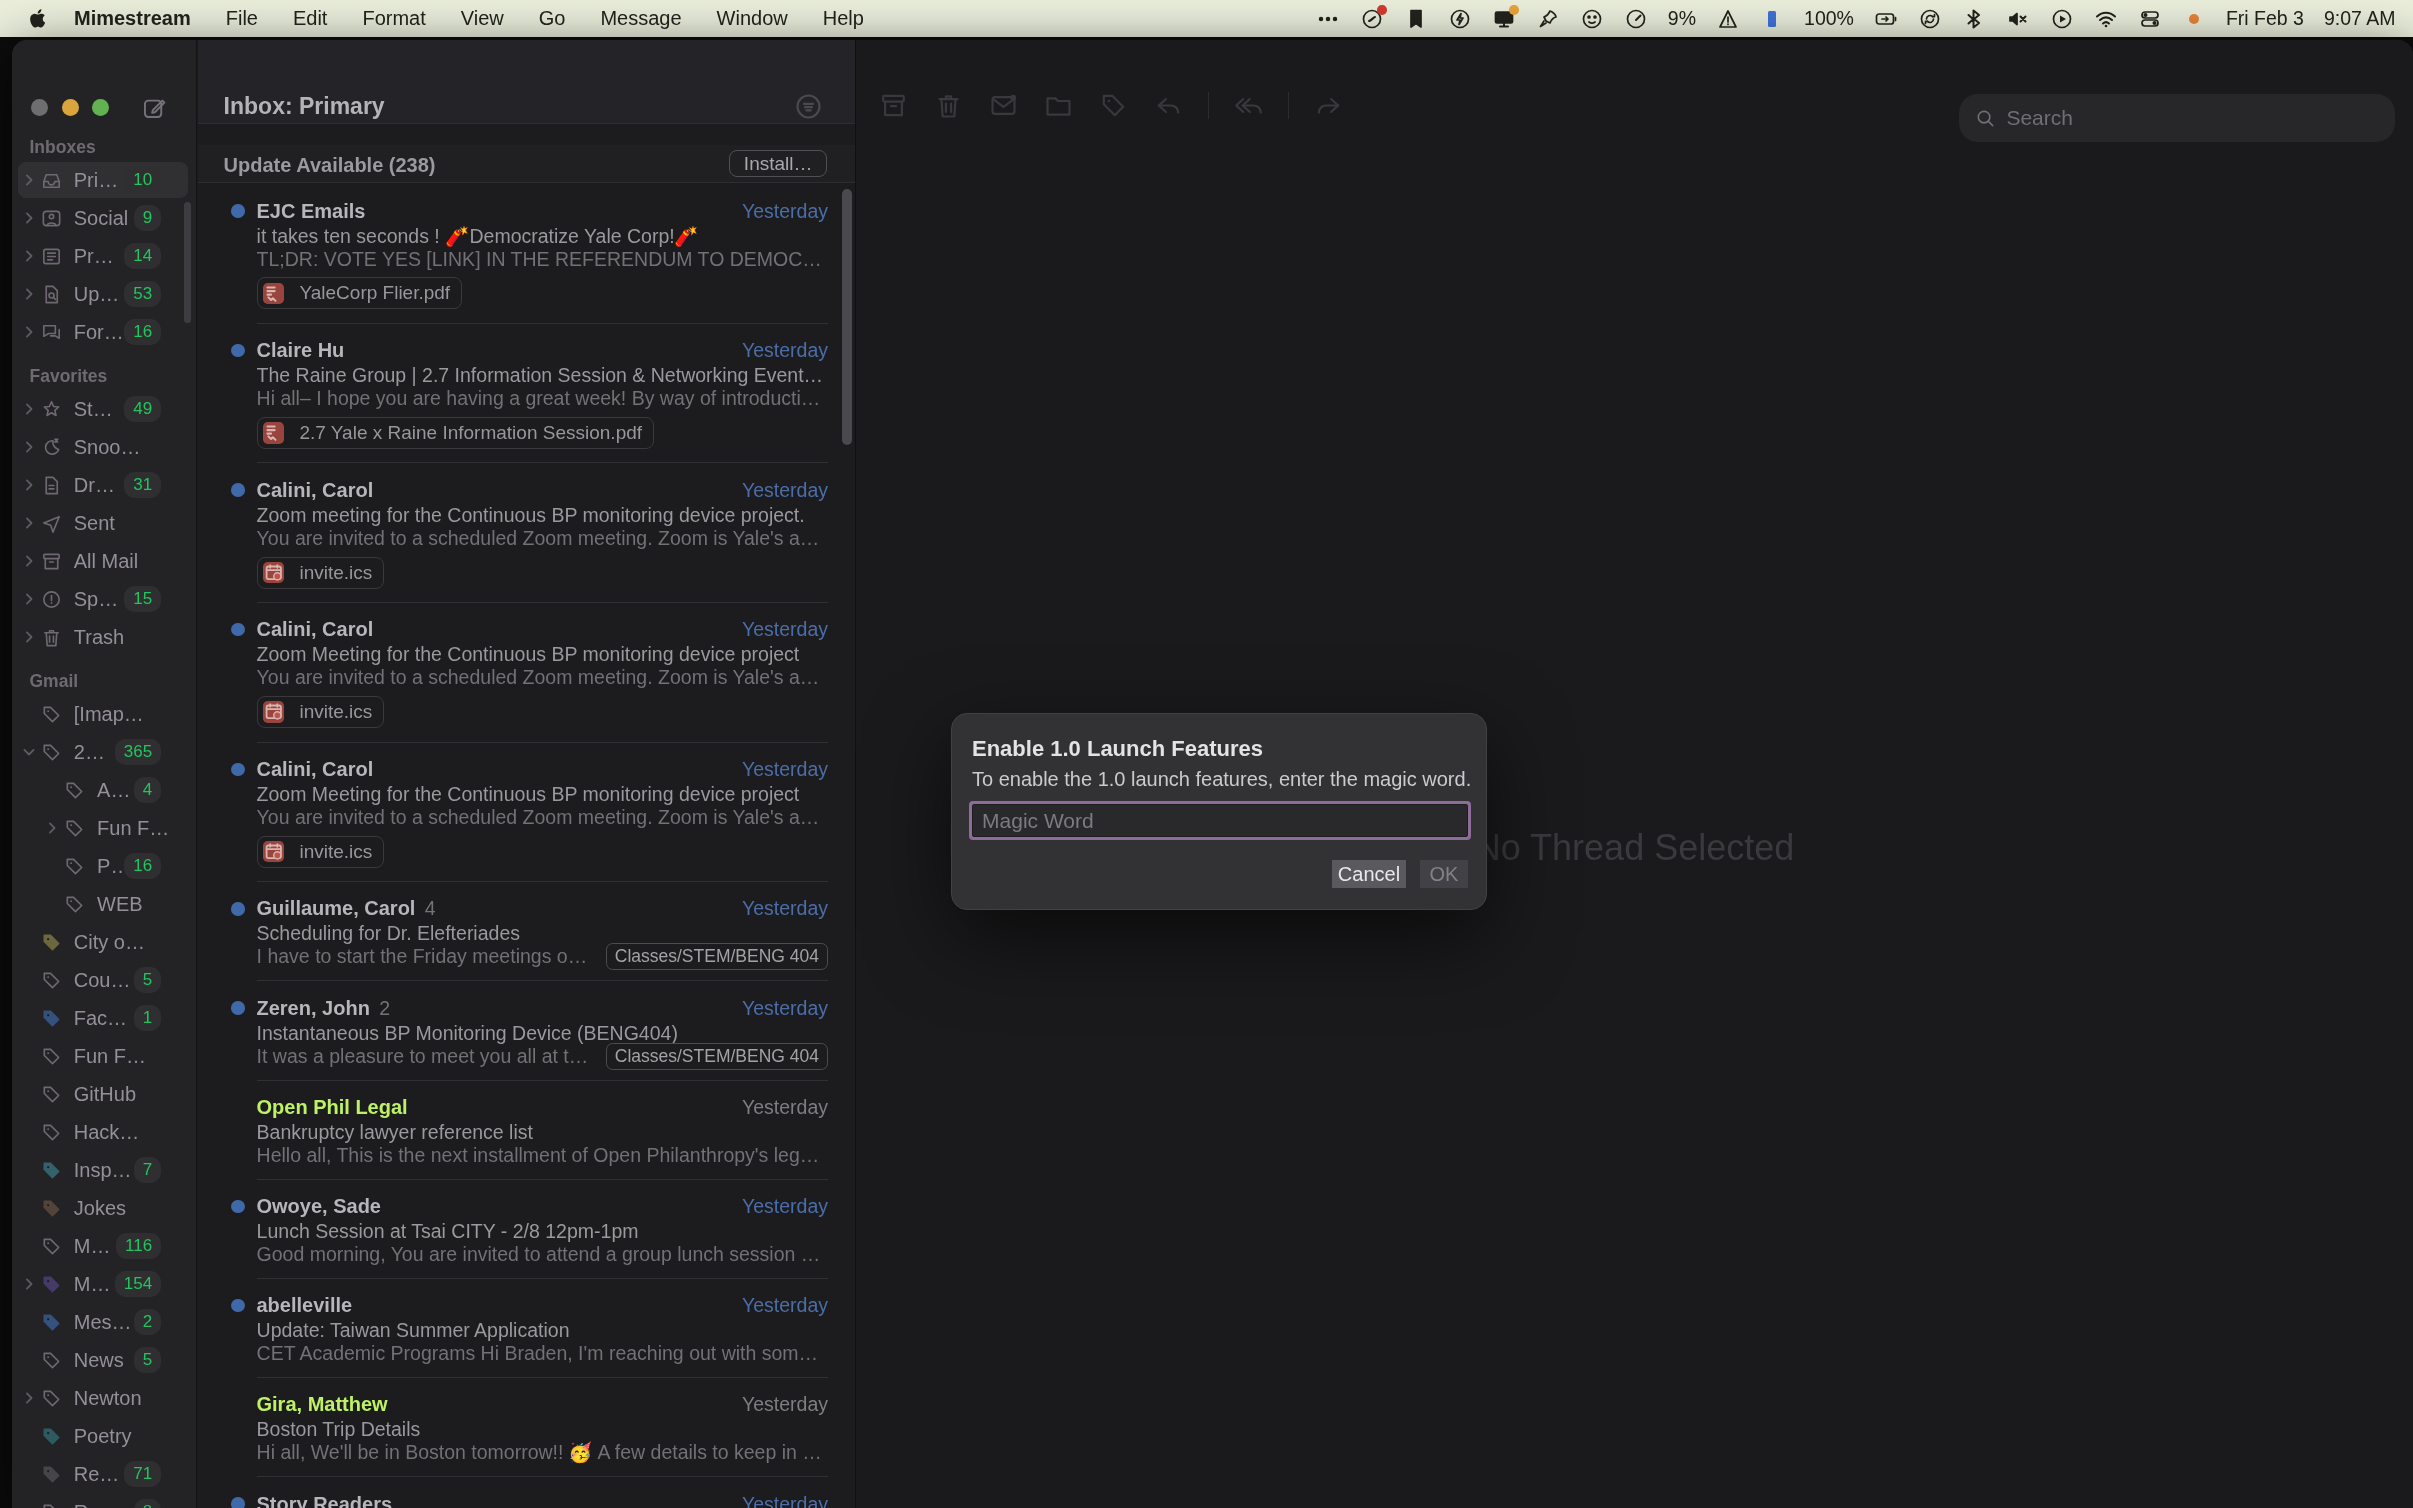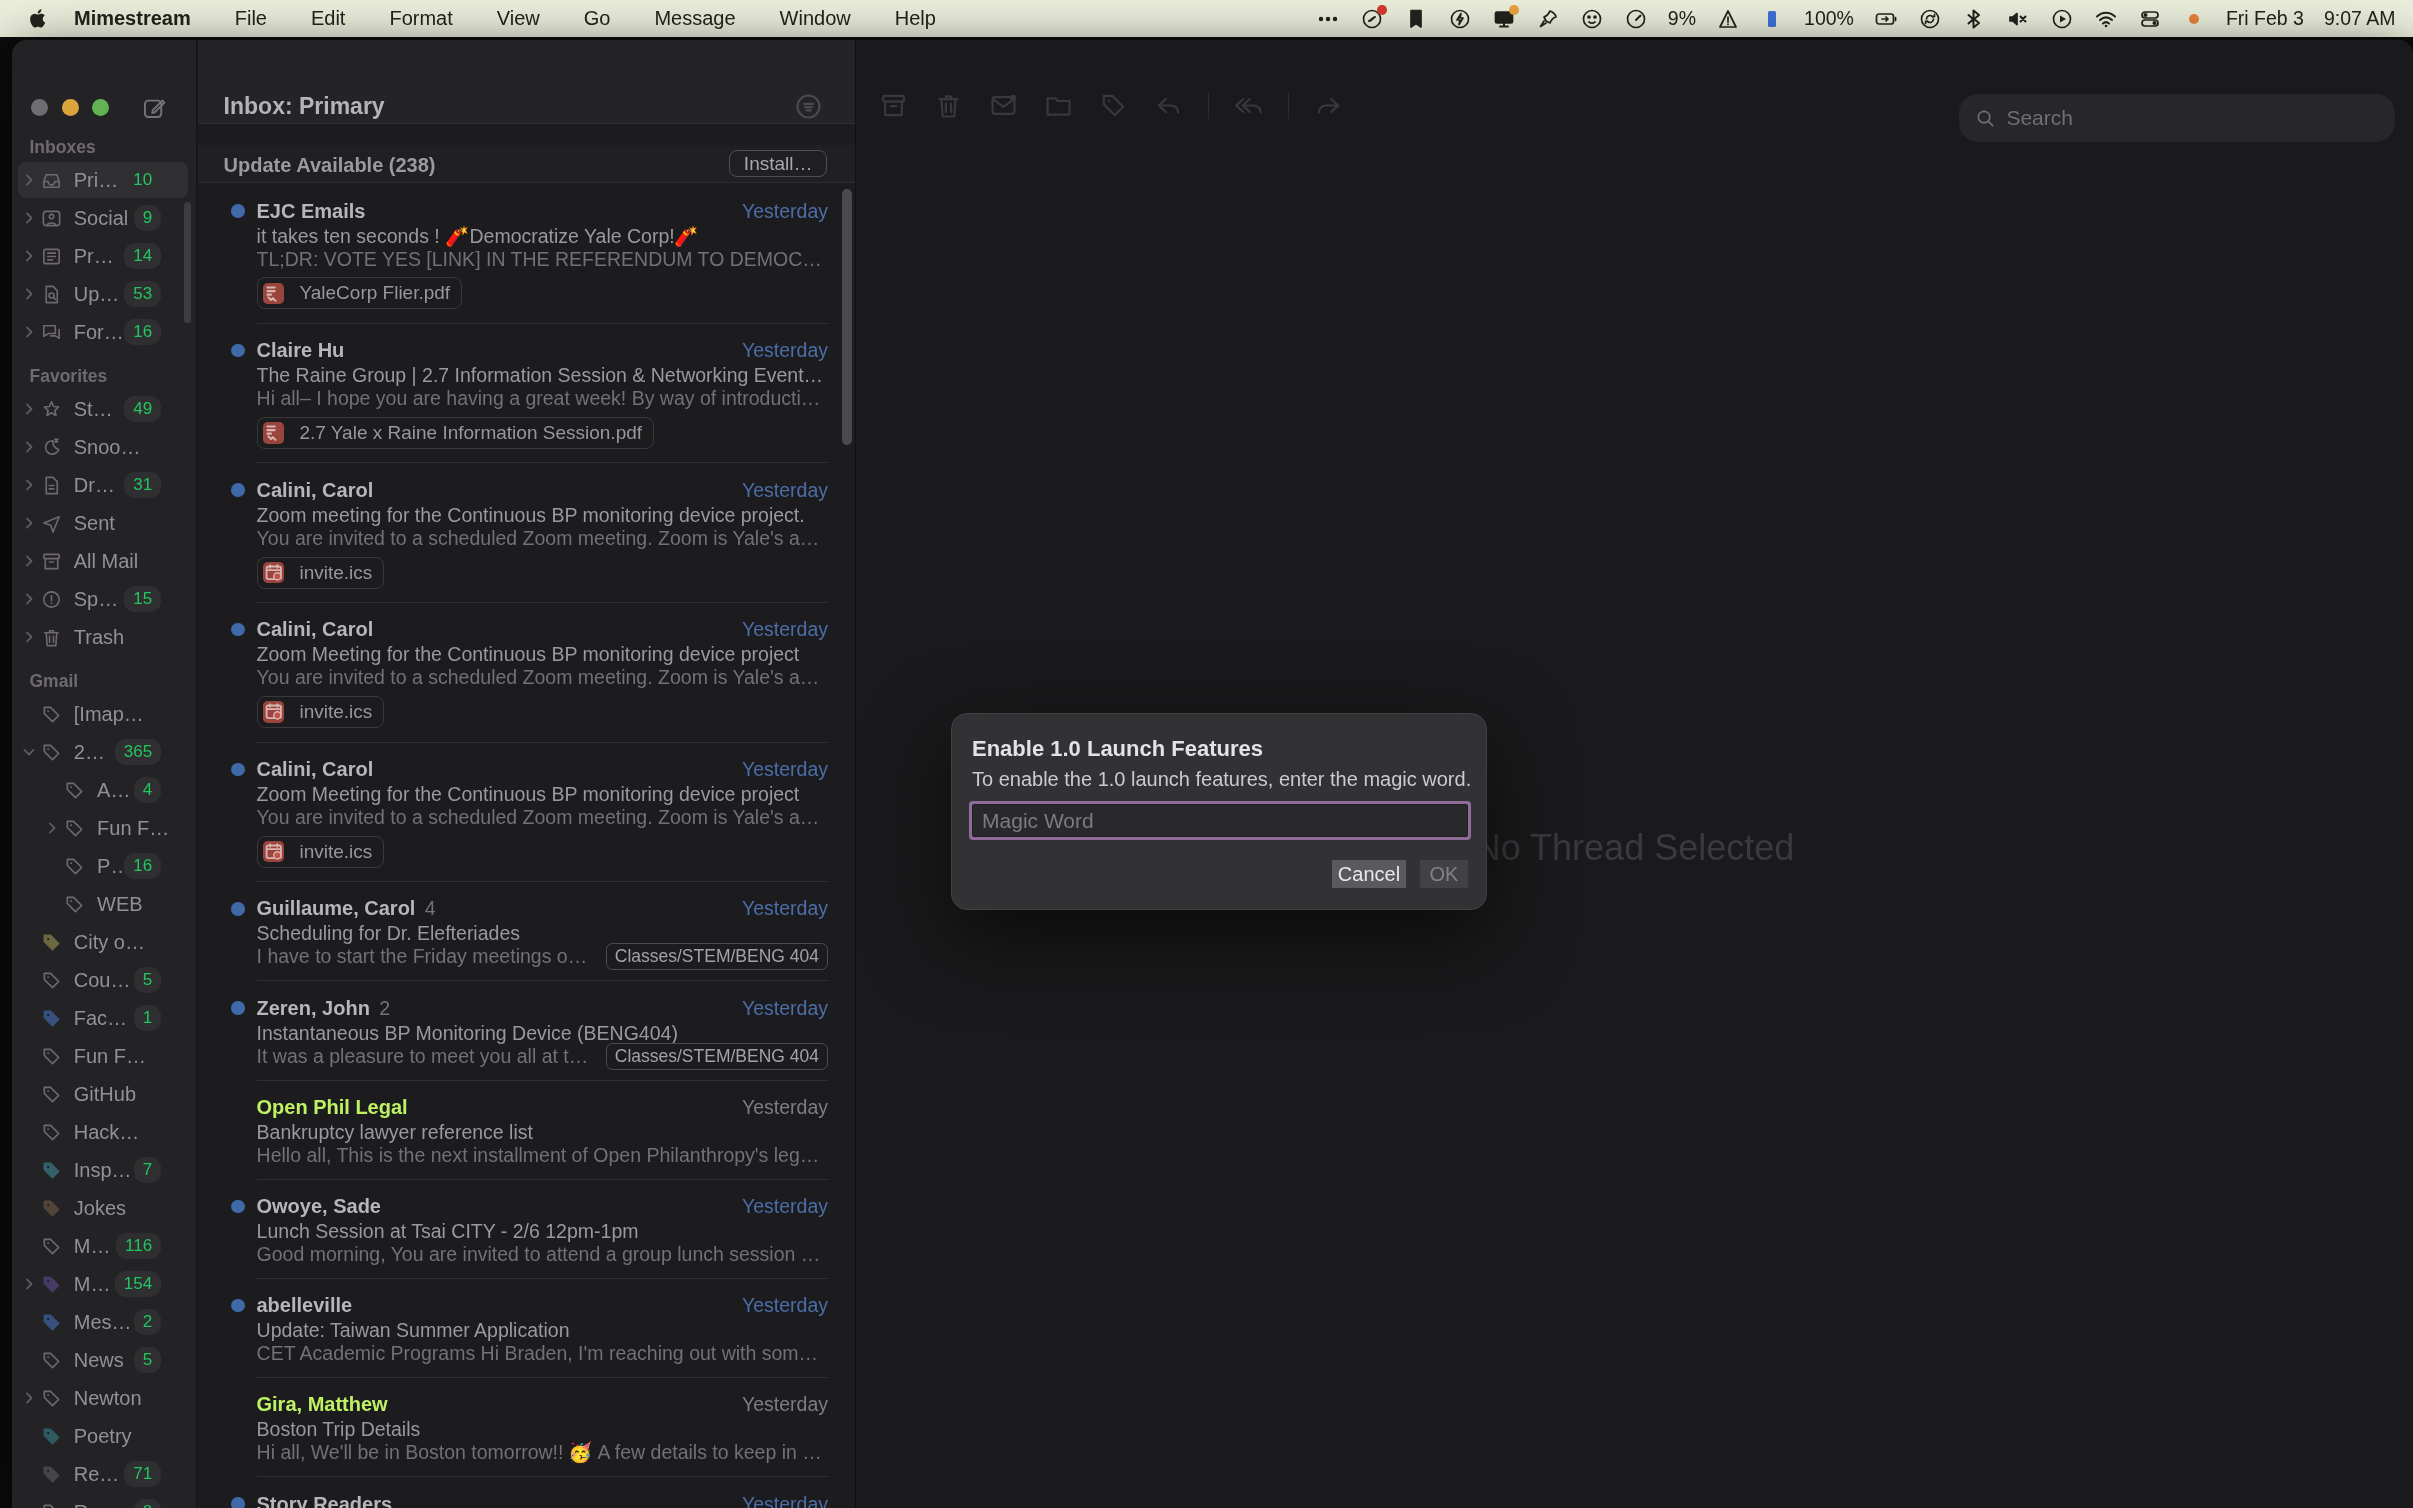--- a/index.html
+++ b/index.html
@@ -4,21 +4,21 @@
 <style>
   * { margin:0; padding:0; box-sizing:border-box; }
   html,body { width:2413px; height:1508px; overflow:hidden; background:#0c0c0d;
               font-family:"Liberation Sans","DejaVu Sans",sans-serif; }
 
   
   #menubar { position:absolute; left:0; top:0; width:2413px; height:37px;
              background:#eaeedb; color:#23231d; display:flex; align-items:center;
              font-size:20px; }
   #menubar .apple { margin-left:27px; display:flex; align-items:center; }
-  #menu-items { display:flex; align-items:center; margin-left:24px; gap:44px; }
+  #menu-items { display:flex; align-items:center; margin-left:24px; gap:35px; }
   #menu-items .mitem { white-space:nowrap; }
   #menu-items .mitem.app { font-weight:700; }
   #status-area { margin-left:auto; display:flex; align-items:center; gap:20px;
                  margin-right:17.5px; }
   #status-area .sicon { display:flex; align-items:center; justify-content:center;
                         position:relative; }
   #status-area .stext { font-size:19.5px; color:#23231d; white-space:nowrap; }
   .badge-dot { position:absolute; width:9.4px; height:9.4px; border-radius:50%; }
 
   
@@ -932,21 +932,21 @@
             <span class="snippet">Hello all, This is the next installment of Open Philanthropy's legal-orien…</span>
           </div>
           <div class="ediv"></div>
         </div>
         <div class="erow">
           <div class="l1">
             <span class="dot" style="background: rgb(63, 105, 168);"></span>
             <span class="sender">Owoye, Sade</span>
             <span class="edate" style="color: rgb(75, 109, 168);">Yesterday</span>
           </div>
-          <div class="l2">Lunch Session at Tsai CITY - 2/6 12pm-1pm</div>
+          <div class="l2">Lunch Session at Tsai CITY - 2/8 12pm-1pm</div>
           <div class="l3">
             <span class="snippet">Good morning, You are invited to attend a group lunch session at Tsai…</span>
           </div>
           <div class="ediv"></div>
         </div>
         <div class="erow">
           <div class="l1">
             <span class="dot" style="background: rgb(63, 105, 168);"></span>
             <span class="sender">abelleville</span>
             <span class="edate" style="color: rgb(75, 109, 168);">Yesterday</span>

